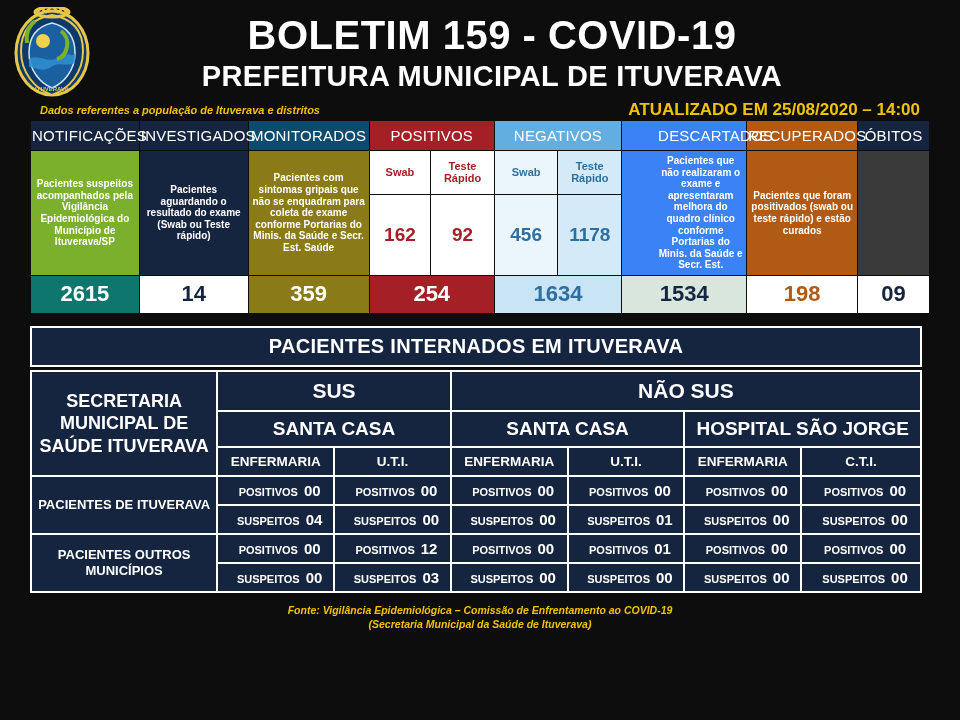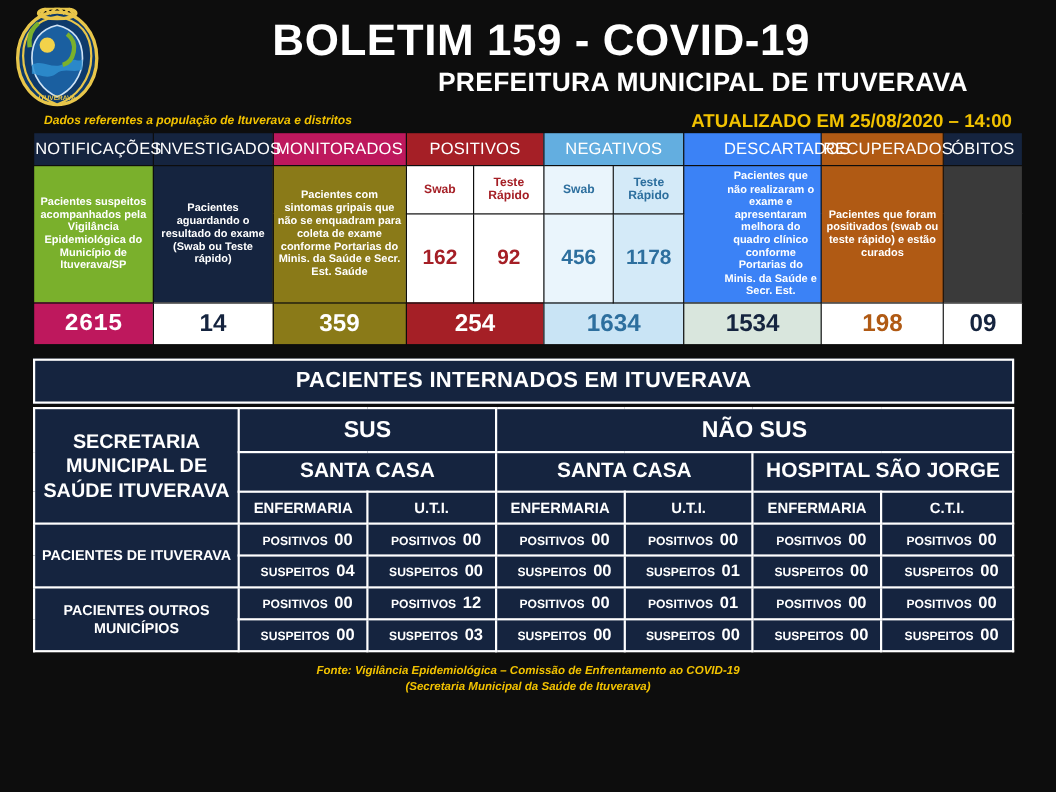--- a/index.html
+++ b/index.html
@@ -33,25 +33,24 @@
     color: #ffffff;
     padding-right: 80px;
   }
   .header-title {
     font-size: 40px;
     font-weight: bold;
     letter-spacing: 0.5px;
     line-height: 1.05;
   }
   .header-sub {
-    font-size: 24px;
+    font-size: 29px;
     font-weight: bold;
     letter-spacing: 0.3px;
     margin-top: 4px;
-    text-align: right;
   }
 
   
   .caption-row {
     display: flex;
     justify-content: space-between;
     align-items: center;
     padding: 0 40px 3px 40px;
     height: 18px;
   }
@@ -111,32 +110,32 @@
     font-size: 22px;
     font-weight: bold;
     height: 38px;
   }
 
   
   .c-notif { background:#7ab02c; }
   .c-notif-h { background:#15243f; }
   .c-inv { background:#15243f; }
   .c-mon { background:#8a7a18; }
-  .c-mon-h { background:#be185d; }
+  .c-mon-h { background:#0c4a6e; }
   .c-pos { background:#a51f26; }
   .c-pos-sub { background:#ffffff; color:#a51f26 !important; }
   .c-neg { background:#63aee0; }
   .c-neg-sub { background:#eaf5fc; color:#2d6f9e !important; }
   .c-neg-sub2 { background:#d4eaf8; color:#2d6f9e !important; }
   .c-desc { background:#3b82f6;padding-left:36px; }
   .c-rec { background:#b05a14; }
   .c-obi { background:#3a3a3a; }
   .c-obi-h { background:#15243f; }
 
-  .t-notif { background:#be185d;font-family:Liberation Mono, monospace; }
+  .t-notif { background:#0f766e; }
   .t-inv { background:#ffffff; color:#15243f !important; }
   .t-mon { background:#8a7a18; }
   .t-pos { background:#a51f26; }
   .t-neg { background:#c9e4f5; color:#2d6f9e !important; }
   .t-desc { background:#d9e6dd; color:#15243f !important; }
   .t-rec { background:#ffffff; color:#b05a14 !important; }
   .t-obi { background:#ffffff; color:#15243f !important; }
 
   
   .internados-wrap {

